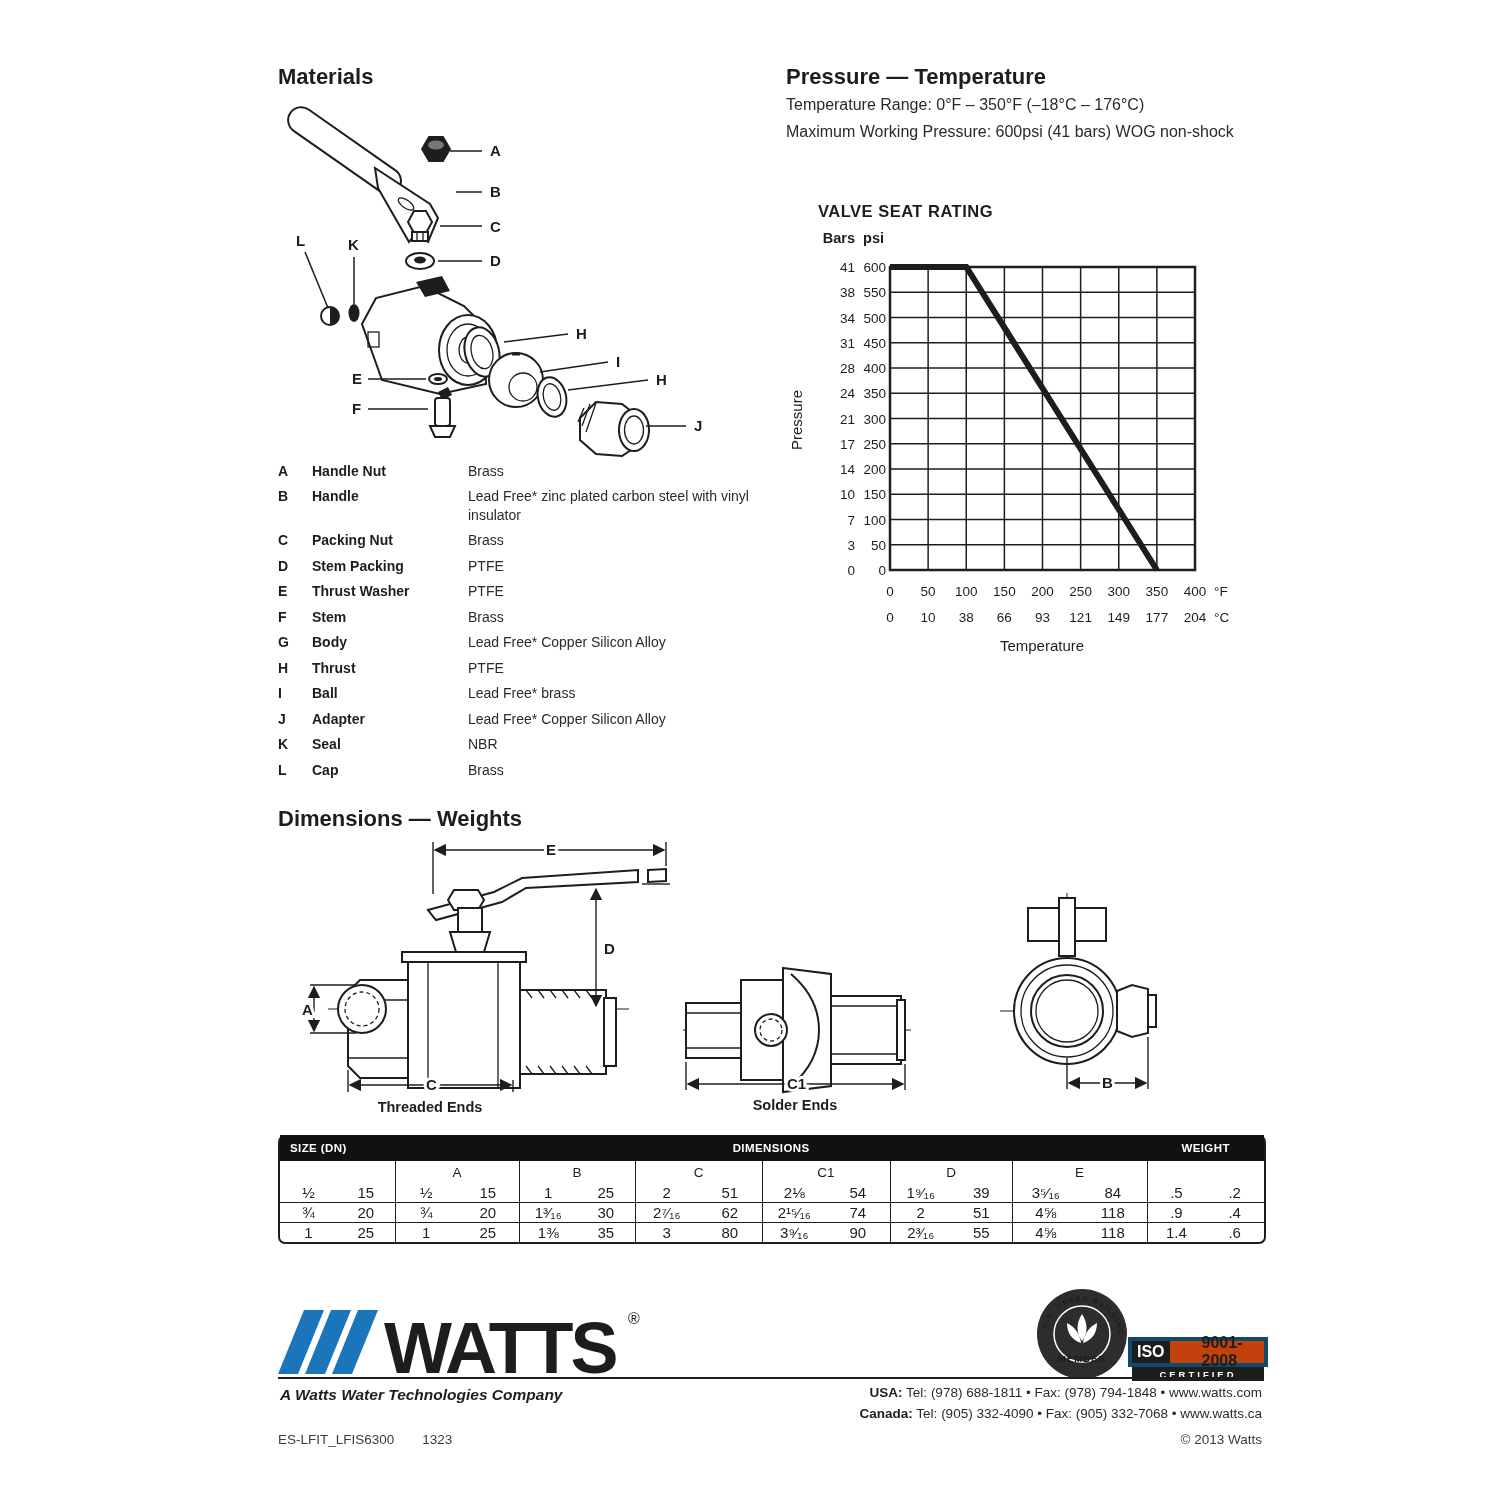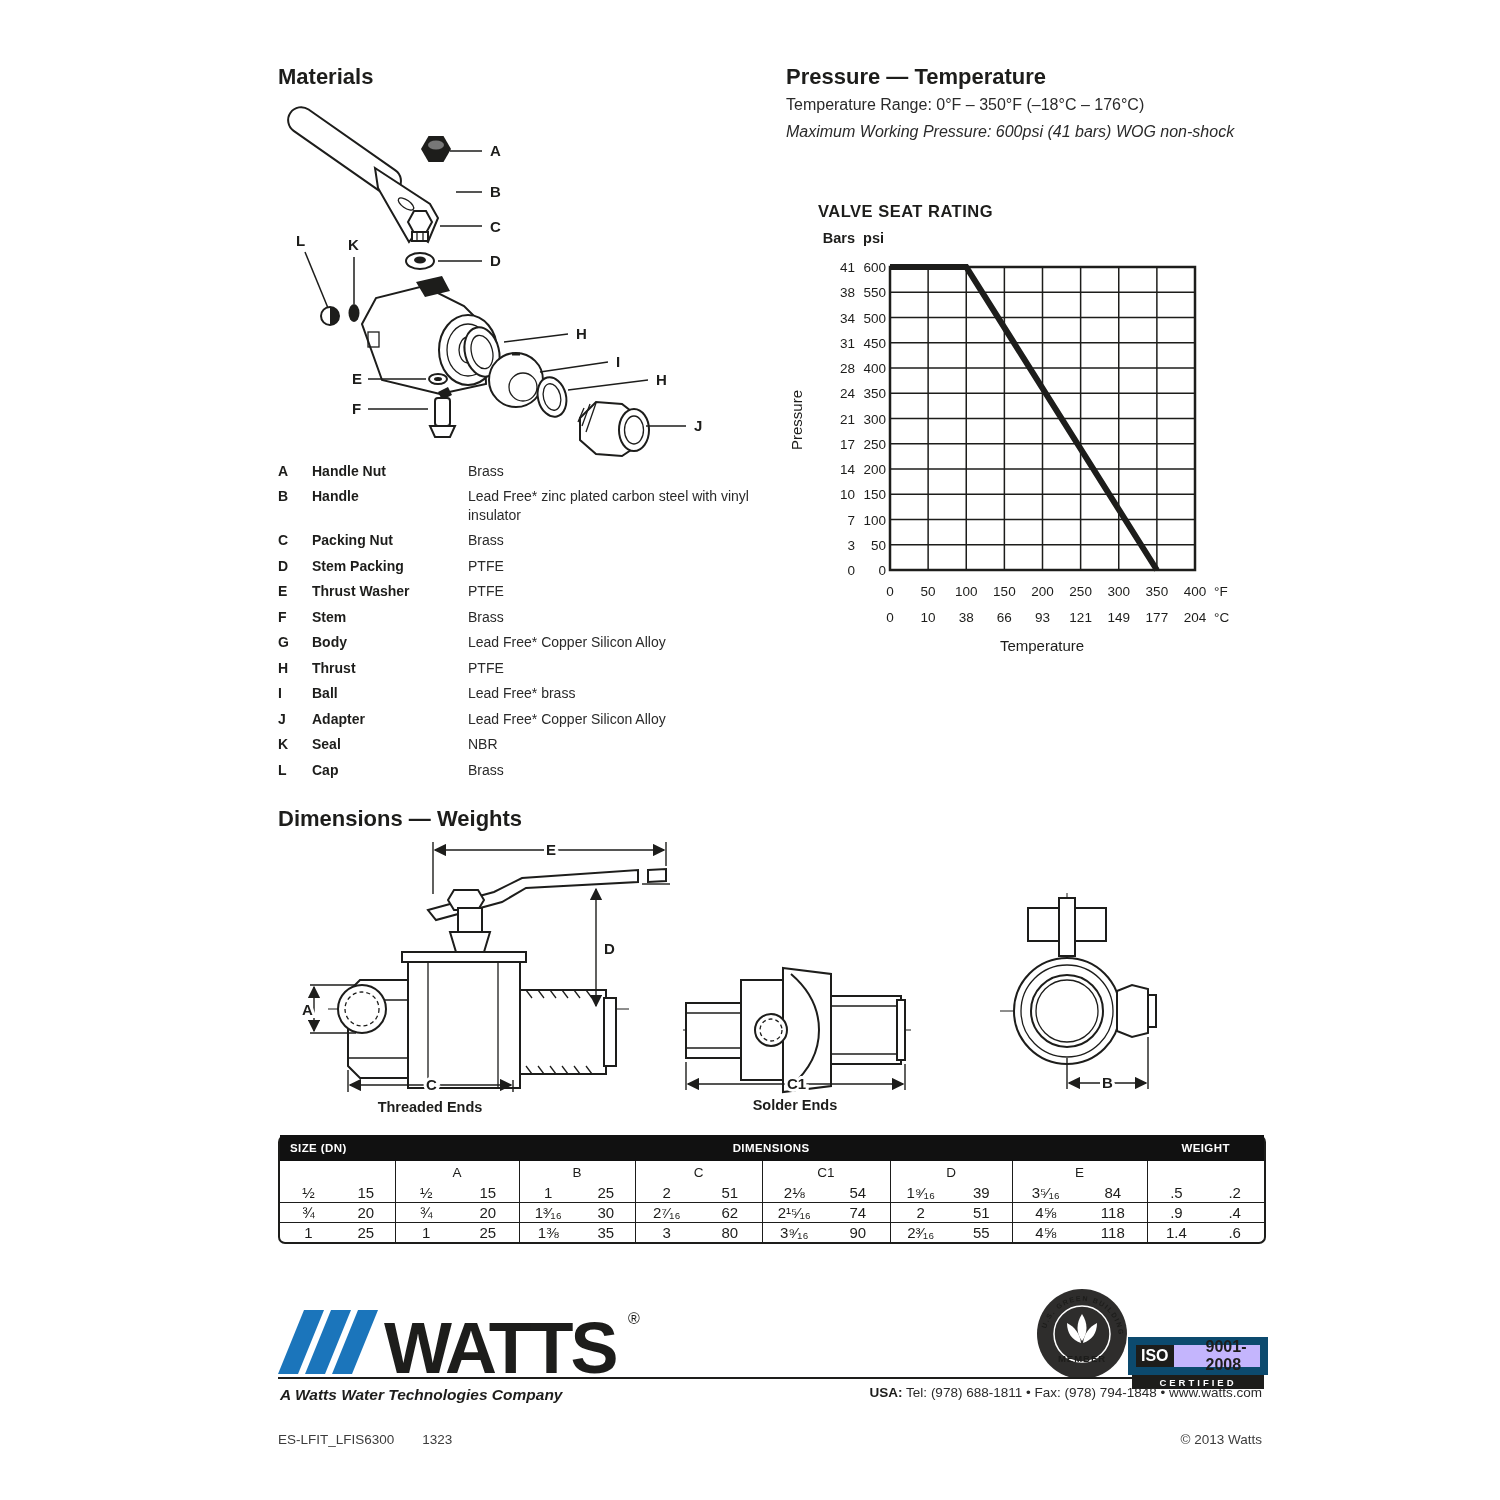--- a/index.html
+++ b/index.html
@@ -36,21 +36,21 @@
   td.gb{border-left:1.5px solid #1d1d1b;}
   tr.letters td{font-size:13.5px;height:22px;font-weight:normal;}
   tr.units td{font-size:13px;font-style:italic;height:22px;border-bottom:2.5px solid #1d1d1b;}
   #dim-tbody td{font-size:15px;height:19px;border-top:1.5px solid #1d1d1b;}
   #dim-tbody tr:first-child td{border-top:none;}
   
   .tagline{font-size:15.5px;font-weight:bold;font-style:italic;}
   .contact{font-size:13.5px;line-height:21px;text-align:right;color:#2a2a2a;}
   .contact b{color:#1d1d1b;}
   .docline{font-size:13.5px;color:#3c3c3c;}
-  .iso-top{display:flex;border:8px solid #0c4a6e;height:22px;background:#c4b5fd;}
+  .iso-top{display:flex;border:4px solid #0c4a6e;height:22px;background:#c2410c;}
   .iso-black{background:#1d1d1b;color:#fff;font-weight:bold;font-size:16px;display:flex;align-items:center;padding:0 5px;}
   .iso-num{flex:1;display:flex;align-items:center;justify-content:center;font-weight:bold;font-size:16px;color:#1d1d1b;margin-left:32px;}
   .iso-cert{margin:0 4px;background:#1d1d1b;color:#fff;text-align:center;font-size:9.5px;font-weight:bold;
             letter-spacing:3px;padding:1.5px 0;}
 </style>
 </head>
 <body>
 
 <div id="page">
 
@@ -209,21 +209,21 @@
       </div>
       <div class="mat-row">
         <div class="mat-letter">L</div>
         <div class="mat-name">Cap</div>
         <div class="mat-material">Brass</div>
       </div>
     </div>
 
   <div class="abs h1" style="left:786px;top:64px;">Pressure — Temperature</div>
   <div class="abs body-txt" style="left:786px;top:96px;">Temperature Range: 0°F – 350°F (–18°C – 176°C)</div>
-  <div class="abs body-txt" style="left:786px;top:123px;font-style:italic;">Maximum Working Pressure: 600psi (41 bars) WOG non-shock</div>
+  <div class="abs body-txt" style="left:786px;top:123px;">Maximum Working Pressure: 600psi (41 bars) WOG non-shock</div>
 
   <svg class="abs" style="left:780px;top:195px;" width="500" height="470" viewBox="0 0 500 470" id="valve-chart">
       <line x1="110" y1="72" x2="110" y2="375" stroke="#1d1d1b" stroke-width="1.5"></line>
       <line x1="148.125" y1="72" x2="148.125" y2="375" stroke="#1d1d1b" stroke-width="1.5"></line>
       <line x1="186.25" y1="72" x2="186.25" y2="375" stroke="#1d1d1b" stroke-width="1.5"></line>
       <line x1="224.375" y1="72" x2="224.375" y2="375" stroke="#1d1d1b" stroke-width="1.5"></line>
       <line x1="262.5" y1="72" x2="262.5" y2="375" stroke="#1d1d1b" stroke-width="1.5"></line>
       <line x1="300.625" y1="72" x2="300.625" y2="375" stroke="#1d1d1b" stroke-width="1.5"></line>
       <line x1="338.75" y1="72" x2="338.75" y2="375" stroke="#1d1d1b" stroke-width="1.5"></line>
       <line x1="376.875" y1="72" x2="376.875" y2="375" stroke="#1d1d1b" stroke-width="1.5"></line>
@@ -538,20 +538,21 @@
     </div>
     <div class="iso-cert">CERTIFIED</div>
   </div>
 
   <div class="abs" style="left:278px;top:1377px;width:984px;height:2px;background:#1d1d1b;"></div>
 
   <div class="abs tagline" style="left:280px;top:1386px;">A Watts Water Technologies Company</div>
 
   <div class="abs contact" style="left:700px;top:1382px;width:562px;">
     <div><b>USA:</b><span> Tel: (978) 688-1811 • Fax: (978) 794-1848 • www.watts.com</span></div>
+    <div><b>Canada:</b><span> Tel: (905) 332-4090 • Fax: (905) 332-7068 • www.watts.ca</span></div>
   </div>
 
   <div class="abs docline" style="left:278px;top:1432px;">
     <span>ES-LFIT_LFIS6300</span><span style="display:inline-block;width:28px;"></span><span>1323</span>
   </div>
   <div class="abs docline" style="left:1078px;top:1432px;width:184px;text-align:right;">© 2013 Watts</div>
 
 </div>
 
 </body></html>

